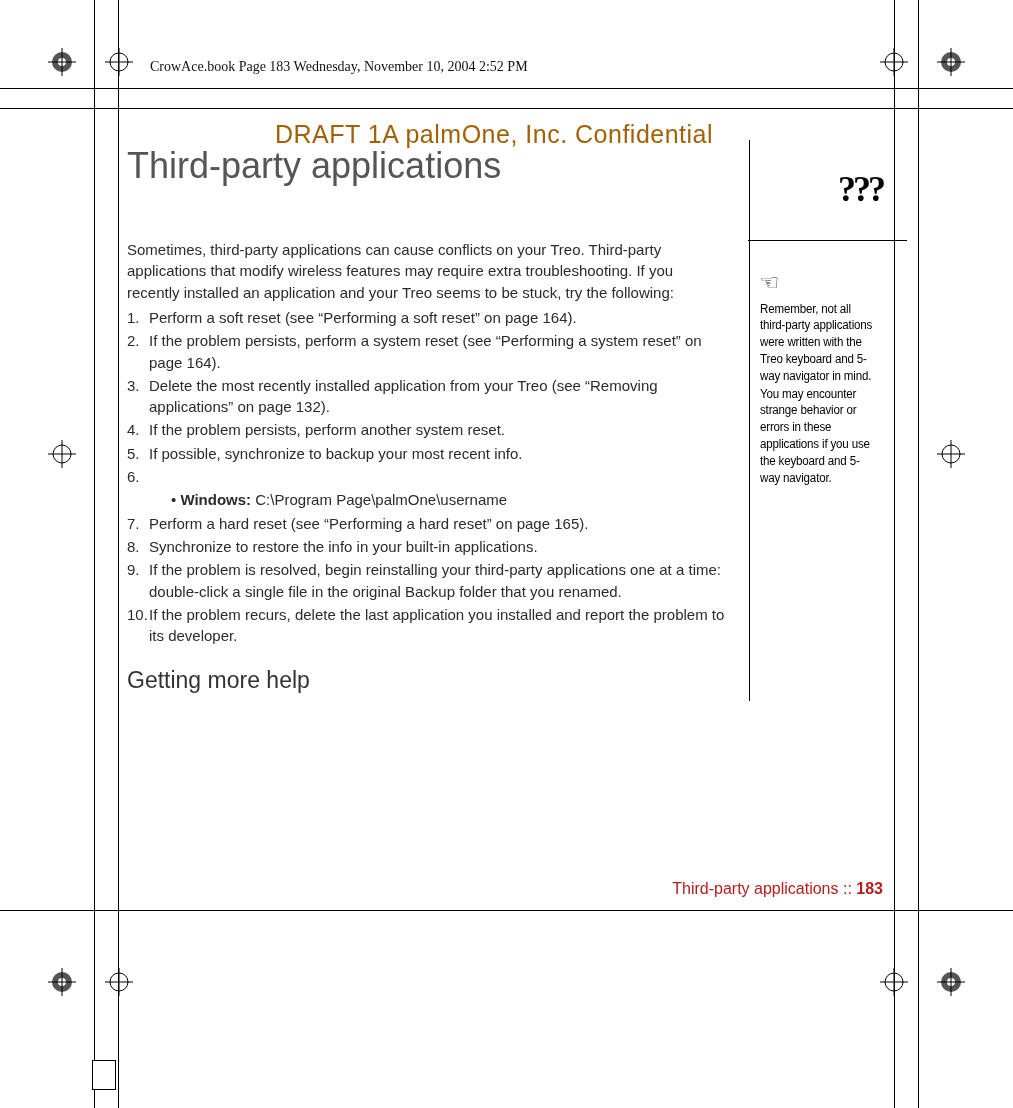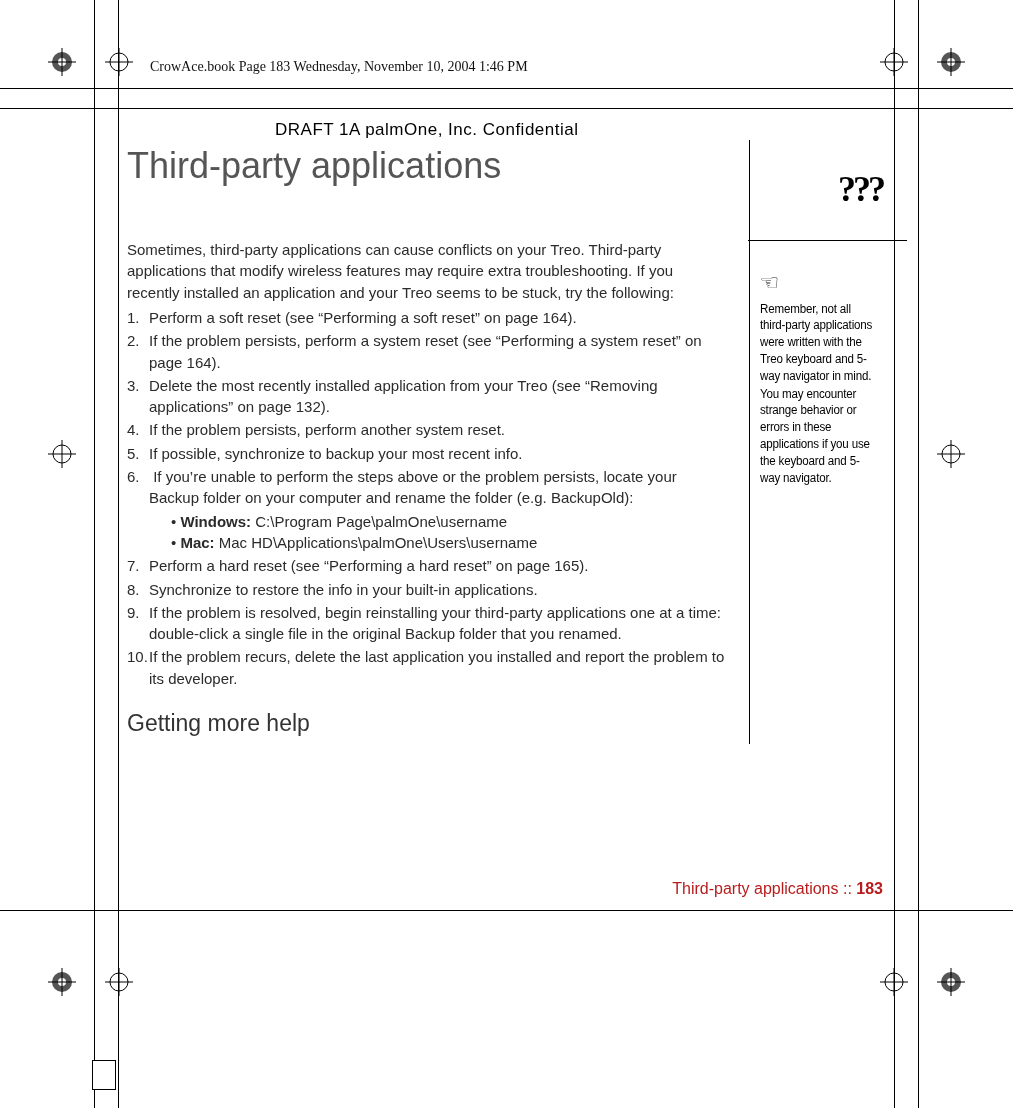--- a/index.html
+++ b/index.html
@@ -43,22 +43,22 @@
     top: 59px; left: 150px;
     font-family: Georgia, 'Times New Roman', serif;
     font-size: 14px;
     color: #111;
   }
 
   
   .draft {
     position: absolute;
     top: 120px; left: 275px;
-    font-size: 17px;
-    color: #000000;
+    font-size: 25px;
+    color: #a16207;
     letter-spacing: 0.5px;
     font-family: Arial, sans-serif;
   }
 
   
   .page {
     position: absolute;
     top: 140px;
     left: 127px;
     width: 760px;
@@ -223,39 +223,37 @@
       <line x1="14" y1="0" x2="14" y2="28" stroke="#000"></line>
       <line x1="0" y1="14" x2="28" y2="14" stroke="#000"></line>
     </svg></div>
 <div class="reg-mark reg-br2"><svg viewBox="0 0 28 28">
       <circle cx="14" cy="14" r="10" fill="#555"></circle>
       <circle cx="14" cy="14" r="4" fill="#fff"></circle>
       <line x1="14" y1="0" x2="14" y2="28" stroke="#000"></line>
       <line x1="0" y1="14" x2="28" y2="14" stroke="#000"></line>
     </svg></div>
 
-<div class="hdr">CrowAce.book  Page 183  Wednesday, November 10, 2004  1:46 PM</div>
+<div class="hdr">CrowAce.book  Page 183  Wednesday, November 10, 2004  2:52 PM</div>
 <div class="draft">DRAFT 1A  palmOne, Inc.   Confidential</div>
 
 <div class="page">
   <div class="content-wrap">
     <div class="main-col">
       <h1 class="title">Third-party applications</h1>
       <p class="intro">Sometimes, third-party applications can cause conflicts on your Treo. Third-party applications that modify wireless features may require extra troubleshooting. If you recently installed an application and your Treo seems to be stuck, try the following:</p>
       <ol class="steps">
         <li>Perform a soft reset (see “Performing a soft reset” on page 164).</li>
         <li>If the problem persists, perform a system reset (see “Performing a system reset” on page 164).</li>
         <li>Delete the most recently installed application from your Treo (see “Removing applications” on page 132).</li>
         <li>If the problem persists, perform another system reset.</li>
         <li>If possible, synchronize to backup your most recent info.</li>
         <li>
-          <span>If you’re unable to perform the steps above or the problem persists, locate your Backup folder on your computer and rename the folder (e.g. BackupOld):</span>
           <ul class="sub">
             <li><span class="b">Windows:</span><span> C:\Program Page\palmOne\username</span></li>
-            <li><span class="b">Mac:</span><span> Mac HD\Applications\palmOne\Users\username</span></li>
           </ul>
         </li>
         <li>Perform a hard reset (see “Performing a hard reset” on page 165).</li>
         <li>Synchronize to restore the info in your built-in applications.</li>
         <li>If the problem is resolved, begin reinstalling your third-party applications one at a time: double-click a single file in the original Backup folder that you renamed.</li>
         <li>If the problem recurs, delete the last application you installed and report the problem to its developer.</li>
       </ol>
       <h2 class="sub-h">Getting more help</h2>
     </div>
 

